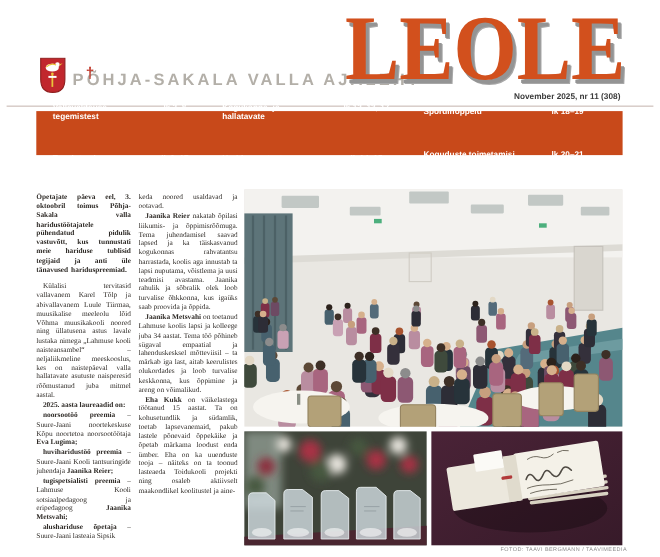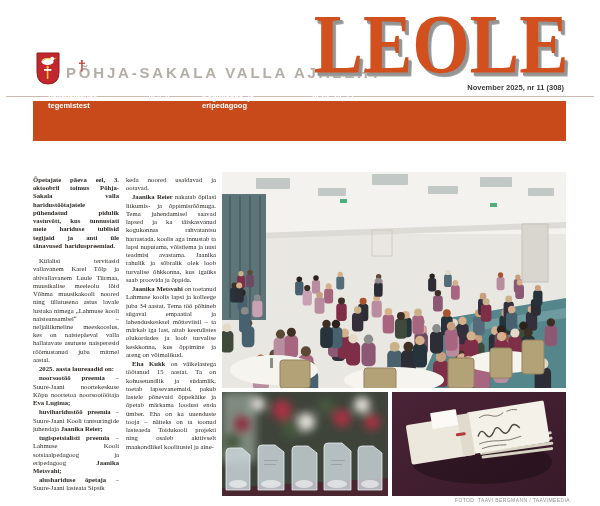--- a/index.html
+++ b/index.html
@@ -73,24 +73,30 @@
   <div class="rule"></div>
 
   <nav id="navbar" style="background: rgb(200, 73, 26);">
     <div class="nav-group g0">
       <span class="nl">Vallavalitsuse tegemistest</span>
       <span class="np">lk 2–8</span>
       <span class="nl">Tasub teada</span>
       <span class="np">lk 9–17</span>
     </div>
     <div class="nav-group g1">
-      <span class="nl">Kogukonna- ja eripedagoog</span>
+      <span class="nl">Kogukonna- ja hallatavate</span>
       <span class="np">lk 12–13, 17</span>
       <span class="nl">Haridusasutustes</span>
       <span class="np">lk 14–15</span>
+    </div>
+    <div class="nav-group g2">
+      <span class="nl">Spordinoppeid</span>
+      <span class="np">lk 18–19</span>
+      <span class="nl">Koguduste toimetamisi</span>
+      <span class="np">lk 20–21</span>
     </div>
   </nav>
 
 
   <div id="col1" class="col">
     <p class="lead">Õpetajate päeva eel, 3. oktoobril toimus Põhja-Sakala valla haridustöötajatele pühendatud pidulik vastuvõtt, kus tunnustati meie hariduse tublisid tegijaid ja anti üle tänavused hariduspreemiad.</p>
     <p class="ind">Külalisi tervitasid vallavanem Karel Tõlp ja abivallavanem Luule Tiirmaa, muusikalise meeleolu lõid Võhma muusikakooli noored ning üllatusena astus lavale lustaka nimega „Lahmuse kooli naisteansambel“ – neljaliikmeline meeskooslus, kes on naistepäeval valla hallatavate asutuste naisperesid rõõmustanud juba mitmel aastal.</p>
     <p class="bold">2025. aasta laureaadid on:</p>
     <p class="ind"><b>noorsootöö preemia</b><span> – Suure-Jaani noortekeskuse Kõpu noortetoa noorsootöötaja </span><b>Eva Lugima;</b></p>
     <p class="ind"><b>huviharidustöö preemia</b><span> – Suure-Jaani Kooli tantsuringide juhendaja </span><b>Jaanika Reier;</b></p>

